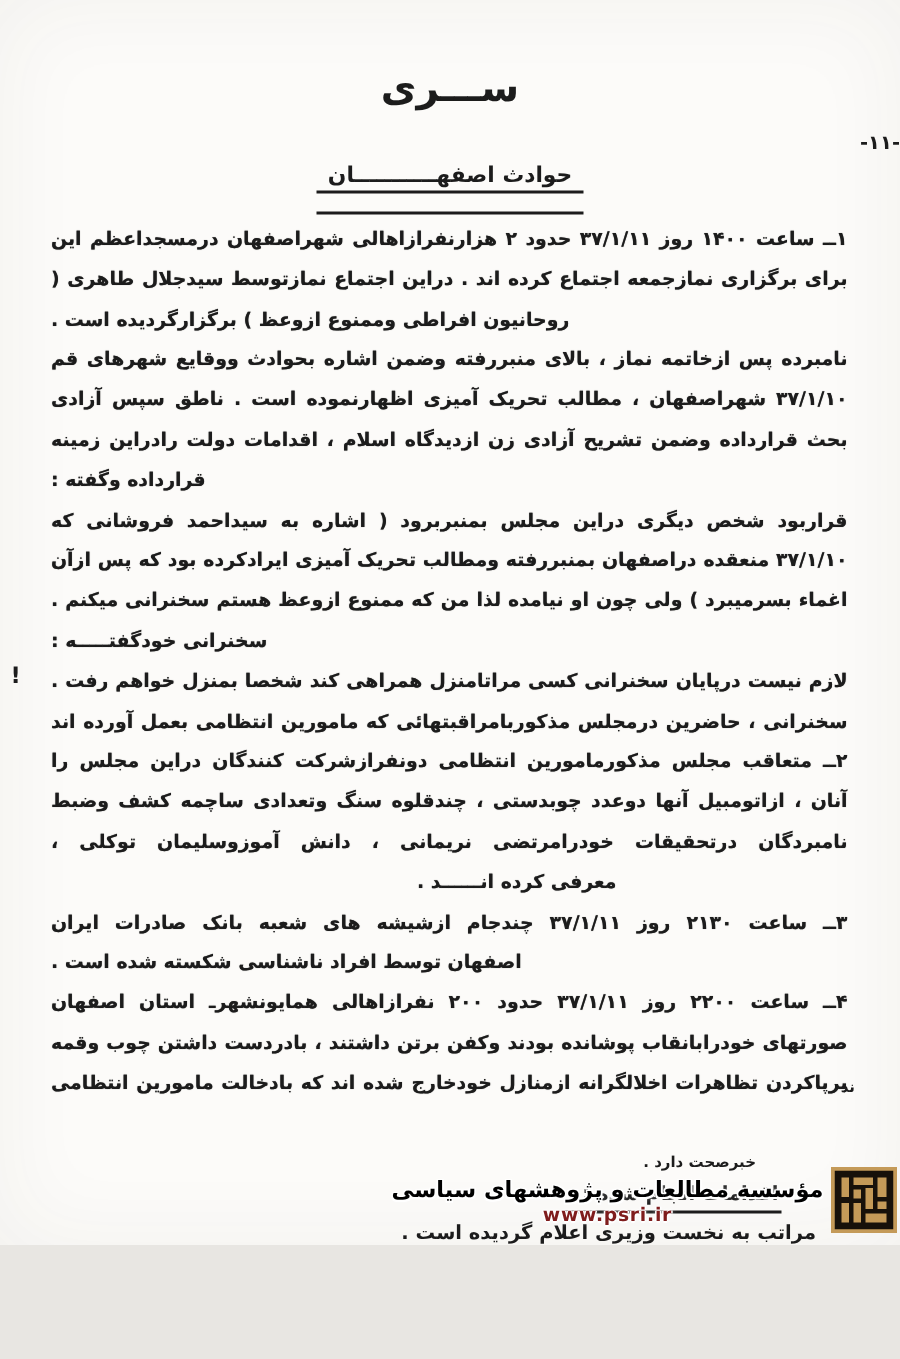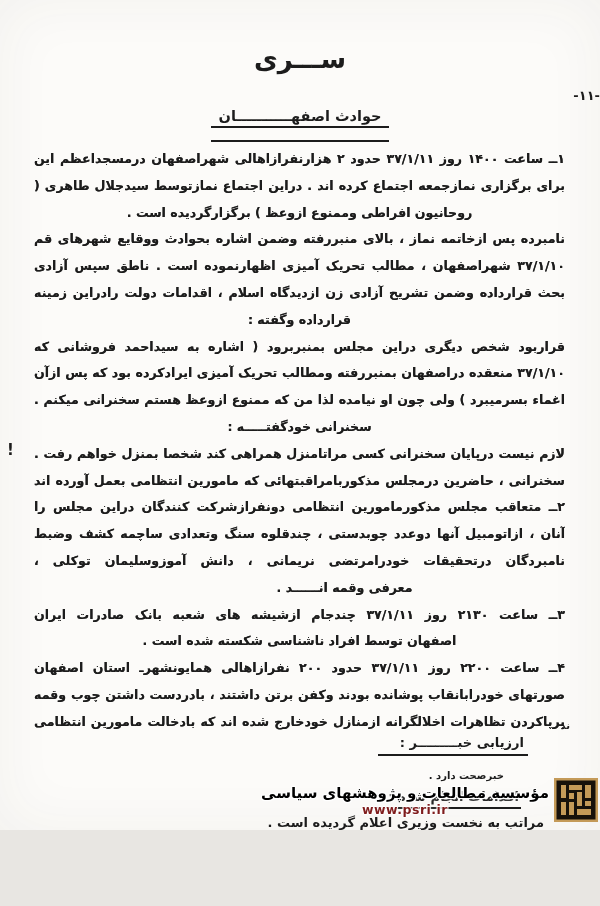--- a/index.html
+++ b/index.html
@@ -15,21 +15,21 @@
     font-size:13px;font-weight:bold;}
   .title-row{position:absolute;top:106px;left:0;width:100%;text-align:center;}
   .title-outer{display:inline-block;border-bottom:2px solid #1c1c1c;padding-bottom:12px;}
   .title-inner{display:inline-block;font-size:14.5px;font-weight:bold;
     border-bottom:2px solid #1c1c1c;padding:0 8px 2px 8px;}
   .body{position:absolute;top:146px;right:35px;left:34px;}
   .para{margin:0;padding:0;}
   .line{height:26.8px;line-height:26.8px;font-size:12.6px;font-weight:bold;
     overflow:hidden;text-shadow:0 0 .5px rgba(25,25,25,.75);}
   .full{text-align:justify;text-align-last:justify;}
-  .short{text-align:center;}
+  .short{text-align:left;}
   .center-indent{text-align:center;padding-left:90px;}
   .excl{position:absolute;top:441px;left:7px;font-size:15px;font-weight:bold;}
   .corr{position:absolute;top:720px;right:30px;font-size:10px;font-weight:bold;}
   .eval-h{position:absolute;top:735px;right:72px;font-size:13px;font-weight:bold;
     border-bottom:2.5px solid #1c1c1c;padding:0 4px 4px 22px;}
   .eval-r{position:absolute;top:770px;right:96px;font-size:10px;font-weight:bold;}
   .act-h{position:absolute;top:789px;right:79px;font-size:13px;font-weight:bold;
     border-bottom:2px solid #1c1c1c;padding:0 2px 3px 12px;}
   .act-t{position:absolute;top:815px;right:56px;font-size:13px;font-weight:bold;}
   .note{position:absolute;top:830px;left:58px;font-size:13px;font-weight:bold;direction:rtl;text-align:center;}
@@ -75,37 +75,36 @@
       <div class="line short">سخنرانی خودگفتـــــه :</div>
     </div>
     <div class="para">
       <div class="line full">لازم نیست درپایان سخنرانی کسی مراتامنزل همراهی کند شخصا بمنزل خواهم رفت . پس ازپایـــــان</div>
       <div class="line full">سخنرانی ، حاضرین درمجلس مذکوربامراقبتهائی که مامورین انتظامی بعمل آورده اند ، متفرق گردیدند .</div>
     </div>
     <div class="para">
       <div class="line full">۲ــ متعاقب مجلس مذکورمامورین انتظامی دونفرازشرکت کنندگان دراین مجلس را ظنین وپس ازدستگیری</div>
       <div class="line full">آنان ، ازاتومبیل آنها دوعدد چوبدستی ، چندقلوه سنگ وتعدادی ساچمه کشف وضبط کرده انـــد .</div>
       <div class="line full">نامبردگان درتحقیقات خودرامرتضی نریمانی ، دانش آموزوسلیمان توکلی ، کارآموزشرکت ملی ذوب آهـــن</div>
-      <div class="line center-indent">معرفی وقمه انــــــد .</div>
+      <div class="line center-indent">معرفی کرده انــــــد .</div>
     </div>
     <div class="para">
       <div class="line full">۳ــ ساعت ۲۱۳۰ روز ۳۷/۱/۱۱ چندجام ازشیشه های شعبه بانک صادرات ایران درهمایونشهر ،</div>
       <div class="line short">اصفهان توسط افراد ناشناسی شکسته شده است .</div>
     </div>
     <div class="para">
       <div class="line full">۴ــ ساعت ۲۲۰۰ روز ۳۷/۱/۱۱ حدود ۲۰۰ نفرازاهالی همایونشهرـ استان اصفهان درحالیکـــه</div>
       <div class="line full">صورتهای خودرابانقاب پوشانده بودند وکفن برتن داشتند ، بادردست داشتن چوب وقمه بقصـــــد</div>
       <div class="line full">برپاکردن تظاهرات اخلالگرانه ازمنازل خودخارج شده اند که بادخالت مامورین انتظامی متفرق گردیدند .</div>
     </div>
   </div>
 
   <div class="excl">!</div>
   <div class="corr">ند</div>
 
-  <div class="eval-h">ارزیابی خبـــــــــر :</div>
   <div class="eval-r">خبرصحت دارد .</div>
   <div class="act-h">اقدامات انجام شده :</div>
   <div class="act-t">مراتب به نخست وزیری اعلام گردیده است .</div>
   <div class="note">توضیح / ۰۰۰</div>
   <div class="cls-bottom">ســـری</div>
 
   <div class="wm">
     <div class="wm-text">
       <div class="wm-org" style="color: #000000;">مؤسسه مطالعات و پژوهشهای سیاسی</div>
       <div class="wm-url" style="color: #7f1d1d;">www.psri.ir</div>

